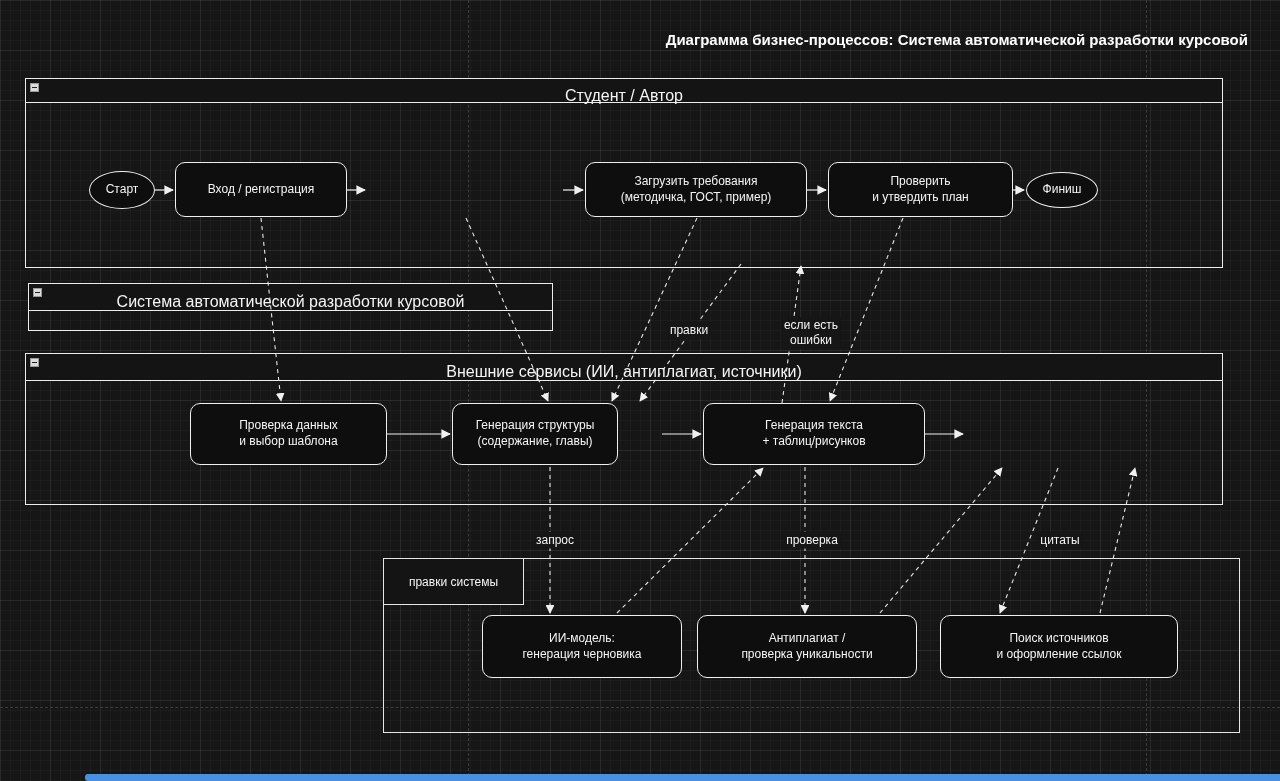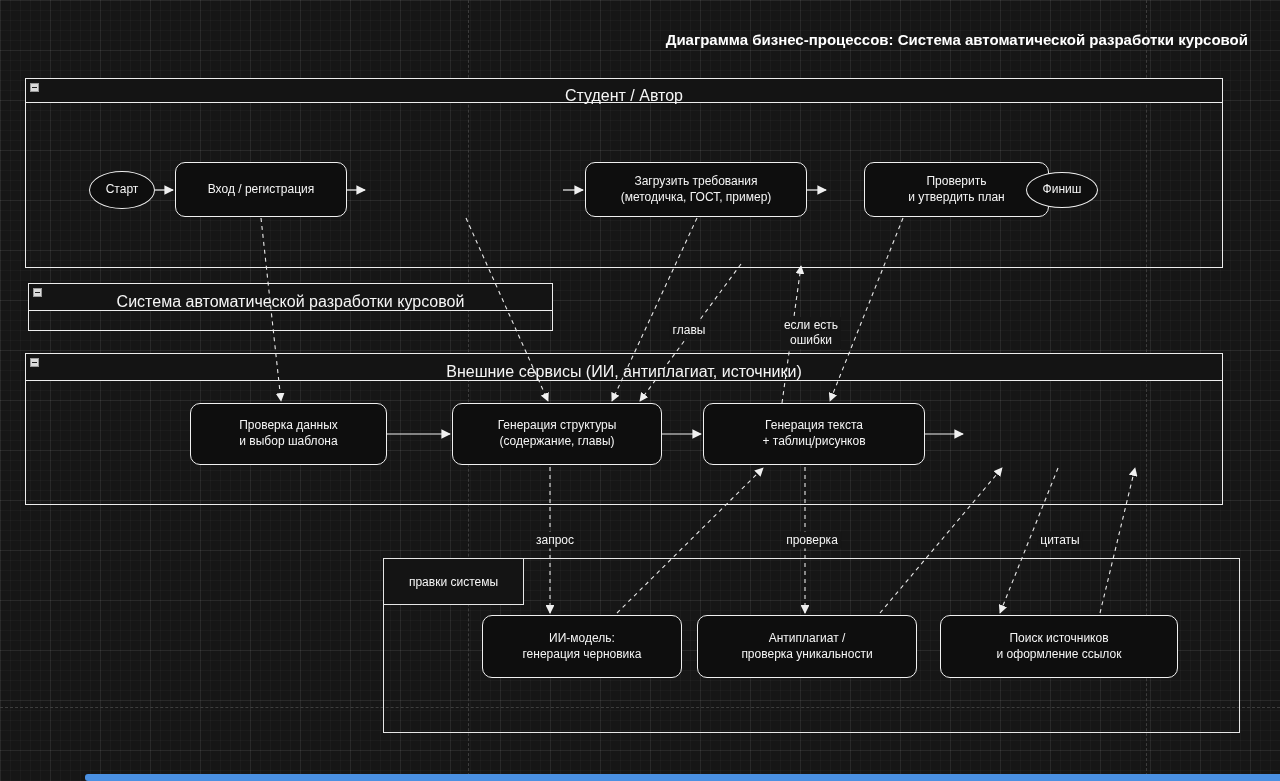--- a/index.html
+++ b/index.html
@@ -105,39 +105,39 @@
       <line x1="880" y1="613" x2="1002" y2="468" marker-end="url(#arr)"></line>
       <line x1="1058" y1="468" x2="1000" y2="613" marker-end="url(#arr)"></line>
       <line x1="1100" y1="613" x2="1135" y2="468" marker-end="url(#arr)"></line>
     </g>
   </svg>
 
   <div class="node ellipse" style="left:89px;top:171px;width:66px;height:38px">Старт</div>
   <div class="node" style="left:175px;top:162px;width:172px;height:55px">Вход / регистрация</div>
   <div class="node" style="left:585px;top:162px;width:222px;height:55px">Загрузить требования
 (методичка, ГОСТ, пример)</div>
-  <div class="node" style="left:864px;top:162px;width:185px;height:55px">Проверить
+  <div class="node" style="left:828px;top:162px;width:185px;height:55px">Проверить
 и утвердить план</div>
   <div class="node ellipse" style="left:1026px;top:172px;width:72px;height:36px">Финиш</div>
 
   <div class="node" style="left:190px;top:403px;width:197px;height:62px">Проверка данных
 и выбор шаблона</div>
-  <div class="node" style="left:452px;top:403px;width:210px;height:62px">Генерация структуры
+  <div class="node" style="left:452px;top:403px;width:166px;height:62px">Генерация структуры
 (содержание, главы)</div>
   <div class="node" style="left:703px;top:403px;width:222px;height:62px">Генерация текста
 + таблиц/рисунков</div>
 
   <div class="node" style="left:482px;top:615px;width:200px;height:63px">ИИ-модель:
 генерация черновика</div>
   <div class="node" style="left:697px;top:615px;width:220px;height:63px">Антиплагиат /
 проверка уникальности</div>
   <div class="node" style="left:940px;top:615px;width:238px;height:63px">Поиск источников
 и оформление ссылок</div>
 
-  <div class="edge-label" style="left:689px;top:330px">главы</div>
+  <div class="edge-label" style="left:689px;top:330px">правки</div>
   <div class="edge-label" style="left:811px;top:333px">если есть
 ошибки</div>
   <div class="edge-label" style="left:555px;top:540px">запрос</div>
   <div class="edge-label" style="left:812px;top:540px">проверка</div>
   <div class="edge-label" style="left:1060px;top:540px">цитаты</div>
 
   <div class="scrollbar"></div>
 </div>
 
 </body></html>

